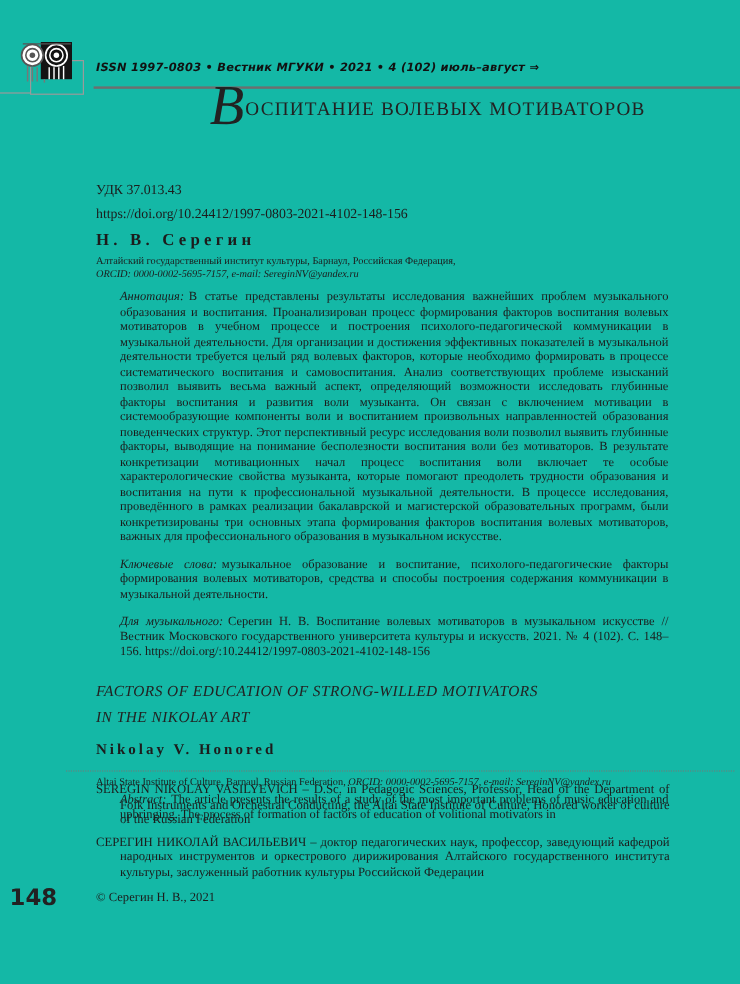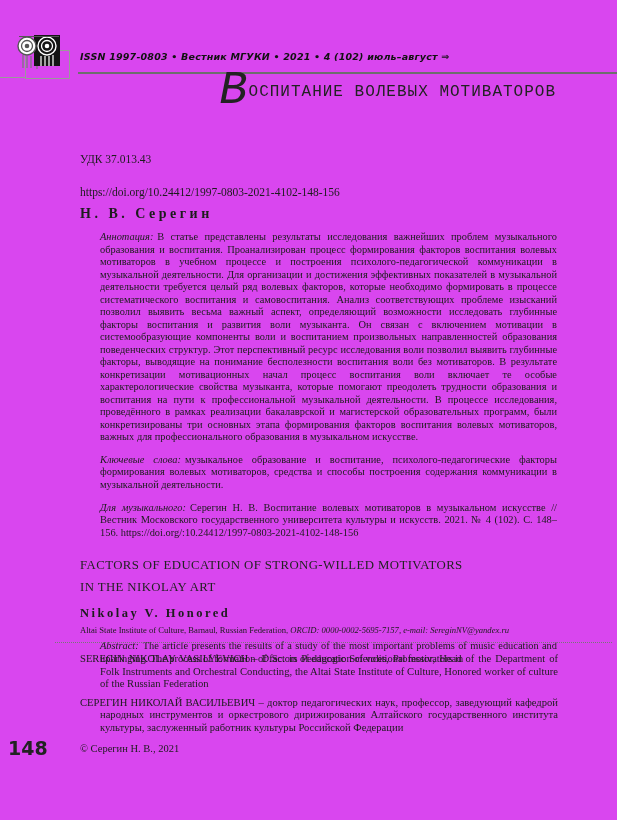--- a/index.html
+++ b/index.html
@@ -1,49 +1,49 @@
 <!DOCTYPE html>
 <html><head>
 <meta charset="utf-8">
 <style>
   html,body{margin:0;padding:0;background:#e8e8e8;}
   .page{
-    position:relative;width:617px;height:820px;background:#d946ef;
+    position:relative;width:617px;height:820px;background:#14b8a6;
     margin:0 auto;overflow:hidden;color:#1c1c1c;
     font-family:"Liberation Serif",serif;
   }
   
   .hdr-rule{position:absolute;left:78px;right:0;top:72px;height:2px;background:#6e6e6e;}
   .logo-shadowbox{position:absolute;left:25px;top:50px;width:43px;height:27px;border:1px solid #9a9a9a;}
   .logo-leftline{position:absolute;left:0;top:77px;width:25px;height:1px;background:#9a9a9a;}
   .logo{position:absolute;left:15px;top:35px;width:47px;height:34px;}
   .issn{
     position:absolute;left:80px;top:51px;
     font-family:"DejaVu Sans",sans-serif;font-weight:bold;font-style:italic;
     font-size:9.5px;letter-spacing:.2px;color:#111;
   }
   
-  .title-ru{position:absolute;top:80px;right:61px;text-align:right;line-height:24px;font-family:Liberation Mono, monospace;}
+  .title-ru{position:absolute;top:80px;right:79px;text-align:right;line-height:24px;}
   .title-caps{font-size:16px;letter-spacing:1px;color:#222;}
   .dropcap{font-size:47px;font-style:italic;font-weight:400;line-height:0;position:relative;top:7px;letter-spacing:0;margin-right:1px;color:#222;}
   
   .main{position:absolute;left:80px;top:153px;width:477px;}
   .udc{font-size:11.5px;}
-  .doi{font-size:11.5px;margin-top:21px;}
+  .doi{font-size:11.5px;margin-top:8px;}
   .author-ru{font-size:14px;font-weight:bold;letter-spacing:3.5px;margin-top:8px;}
   .affil{font-size:8.6px;margin-top:3px;line-height:10.5px;}
   .affil-it{font-style:italic;}
   .block{
     margin-left:20px;width:457px;margin-top:9px;
     font-size:10.4px;line-height:12.5px;text-align:justify;
   }
   .lbl{font-style:italic;margin-right:4px;}
-  .title-en{margin-top:15px;font-size:12.8px;letter-spacing:.4px;line-height:22px;color:#222;}
+  .title-en{margin-top:15px;font-style:italic;font-size:12.8px;letter-spacing:.4px;line-height:22px;color:#222;}
   .author-en{font-size:12.5px;font-weight:bold;letter-spacing:2.5px;margin-top:8px;}
-  .affil-en{font-size:8.6px;margin-top:4px;}
+  .affil-en{font-size:8.6px;margin-top:14px;}
   .abstract-en{margin-top:5px;}
   
   .dotted-sep{position:absolute;left:55px;right:5px;top:642px;border-top:1.5px dotted #777;}
   .footer{position:absolute;left:80px;top:653px;width:478px;}
   .bio{
     font-size:10.6px;line-height:12.6px;text-align:justify;
     padding-left:20px;text-indent:-20px;margin-bottom:6px;
   }
   .copyright{text-align:left;font-size:10.5px;margin-top:8px;}
   .pagenum{
@@ -84,20 +84,24 @@
 
   <div class="title-ru">
     <div><span class="dropcap">В</span><span class="title-caps">ОСПИТАНИЕ ВОЛЕВЫХ МОТИВАТОРОВ</span></div>
   </div>
 
   <div class="main">
     <div class="udc">УДК 37.013.43</div>
     <div class="doi">https://doi.org/10.24412/1997-0803-2021-4102-148-156</div>
 
     <div class="author-ru">Н. В. Серегин</div>
+    <div class="affil">
+      <span>Алтайский государственный институт культуры, Барнаул, Российская Федерация,</span><br>
+      <span class="affil-it">ORCID: 0000-0002-5695-7157, e-mail: SereginNV@yandex.ru</span>
+    </div>
 
     <p class="block"><span class="lbl">Аннотация:</span><span>В статье представлены результаты исследования важнейших проблем музыкального образования и воспитания. Проанализирован процесс формирования факторов воспитания волевых мотиваторов в учебном процессе и построения психолого-педагогической коммуникации в музыкальной деятельности. Для организации и достижения эффективных показателей в музыкальной деятельности требуется целый ряд волевых факторов, которые необходимо формировать в процессе систематического воспитания и самовоспитания. Анализ соответствующих проблеме изысканий позволил выявить весьма важный аспект, определяющий возможности исследовать глубинные факторы воспитания и развития воли музыканта. Он связан с включением мотивации в системообразующие компоненты воли и воспитанием произвольных направленностей образования поведенческих структур. Этот перспективный ресурс исследования воли позволил выявить глубинные факторы, выводящие на понимание бесполезности воспитания воли без мотиваторов. В результате конкретизации мотивационных начал процесс воспитания воли включает те особые характерологические свойства музыканта, которые помогают преодолеть трудности образования и воспитания на пути к профессиональной музыкальной деятельности. В процессе исследования, проведённого в рамках реализации бакалаврской и магистерской образовательных программ, были конкретизированы три основных этапа формирования факторов воспитания волевых мотиваторов, важных для профессионального образования в музыкальном искусстве.</span></p>
 
     <p class="block"><span class="lbl">Ключевые слова:</span><span>музыкальное образование и воспитание, психолого-педагогические факторы формирования волевых мотиваторов, средства и способы построения содержания коммуникации в музыкальной деятельности.</span></p>
 
     <p class="block"><span class="lbl">Для музыкального:</span><span>Серегин Н. В. Воспитание волевых мотиваторов в музыкальном искусстве // Вестник Московского государственного университета культуры и искусств. 2021. № 4 (102). С. 148–156. https://doi.org/:10.24412/1997-0803-2021-4102-148-156</span></p>
 
     <div class="title-en">
       <div>FACTORS OF EDUCATION OF STRONG-WILLED MOTIVATORS</div>
       <div>IN THE NIKOLAY ART</div>

